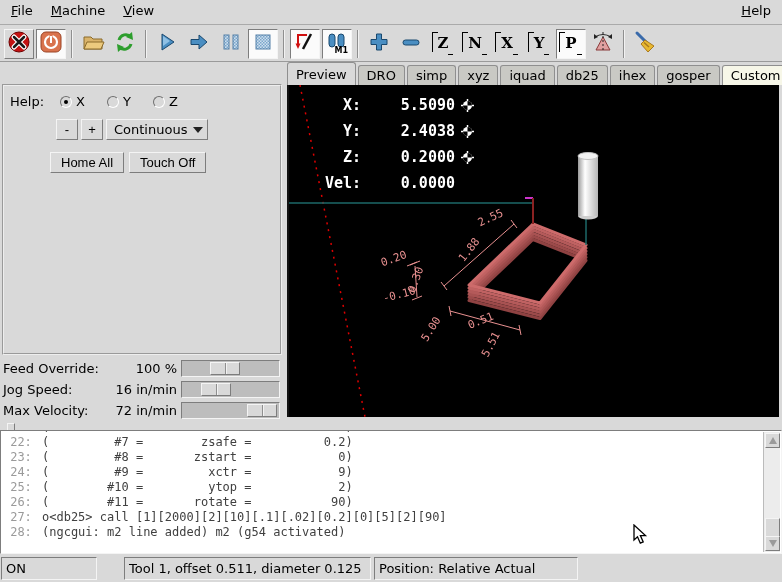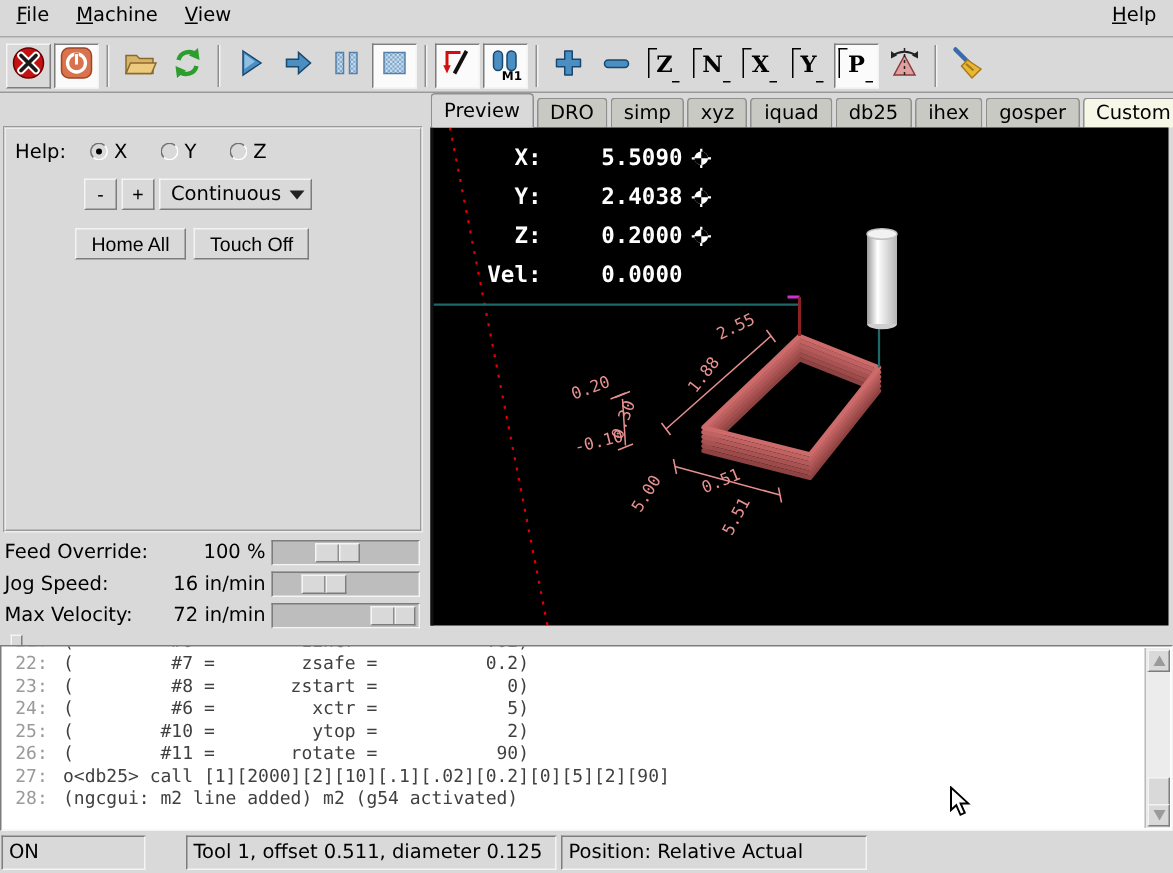--- a/index.html
+++ b/index.html
@@ -381,21 +381,21 @@
 
   <div class="sash">
     <div class="sash-grip"></div>
   </div>
 
   <div class="gcode">
     <div class="gcode-inner">
       <div class="gc-line"><span class="gc-num">21:</span><span class="gc-text">(         #6 =        zincr =          .02)</span></div>
       <div class="gc-line"><span class="gc-num">22:</span><span class="gc-text">(         #7 =        zsafe =          0.2)</span></div>
       <div class="gc-line"><span class="gc-num">23:</span><span class="gc-text">(         #8 =       zstart =            0)</span></div>
-      <div class="gc-line"><span class="gc-num">24:</span><span class="gc-text">(         #6 =         xctr =            5)</span></div>
+      <div class="gc-line"><span class="gc-num">24:</span><span class="gc-text">(         #9 =         xctr =            9)</span></div>
       <div class="gc-line"><span class="gc-num">25:</span><span class="gc-text">(        #10 =         ytop =            2)</span></div>
       <div class="gc-line"><span class="gc-num">26:</span><span class="gc-text">(        #11 =       rotate =           90)</span></div>
       <div class="gc-line"><span class="gc-num">27:</span><span class="gc-text">o&lt;db25&gt; call [1][2000][2][10][.1][.02][0.2][0][5][2][90]</span></div>
       <div class="gc-line"><span class="gc-num">28:</span><span class="gc-text">(ngcgui: m2 line added) m2 (g54 activated)</span></div>
     </div>
     <div class="vscroll">
       <div class="scroll-arrow up">
           <span class="tri-up"></span>
         </div>
       <div class="scroll-thumb"></div>

